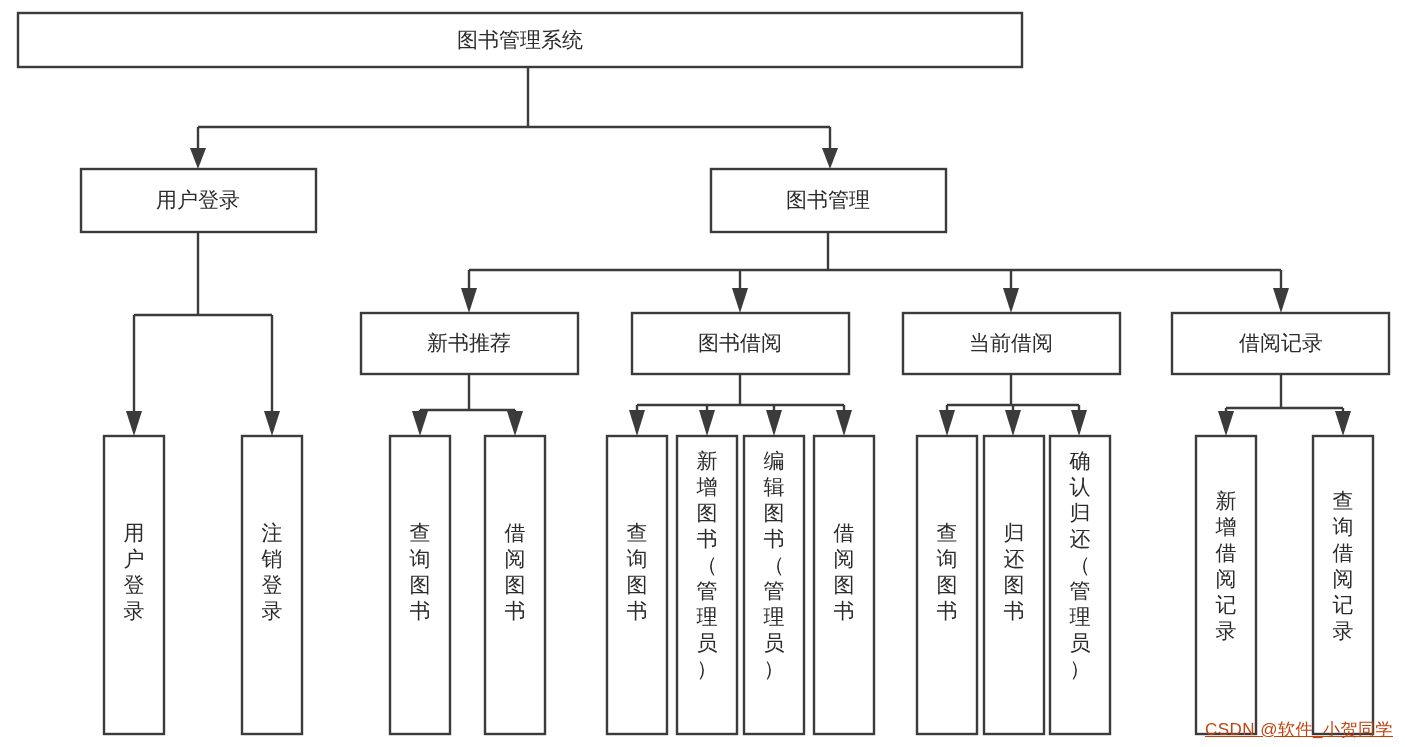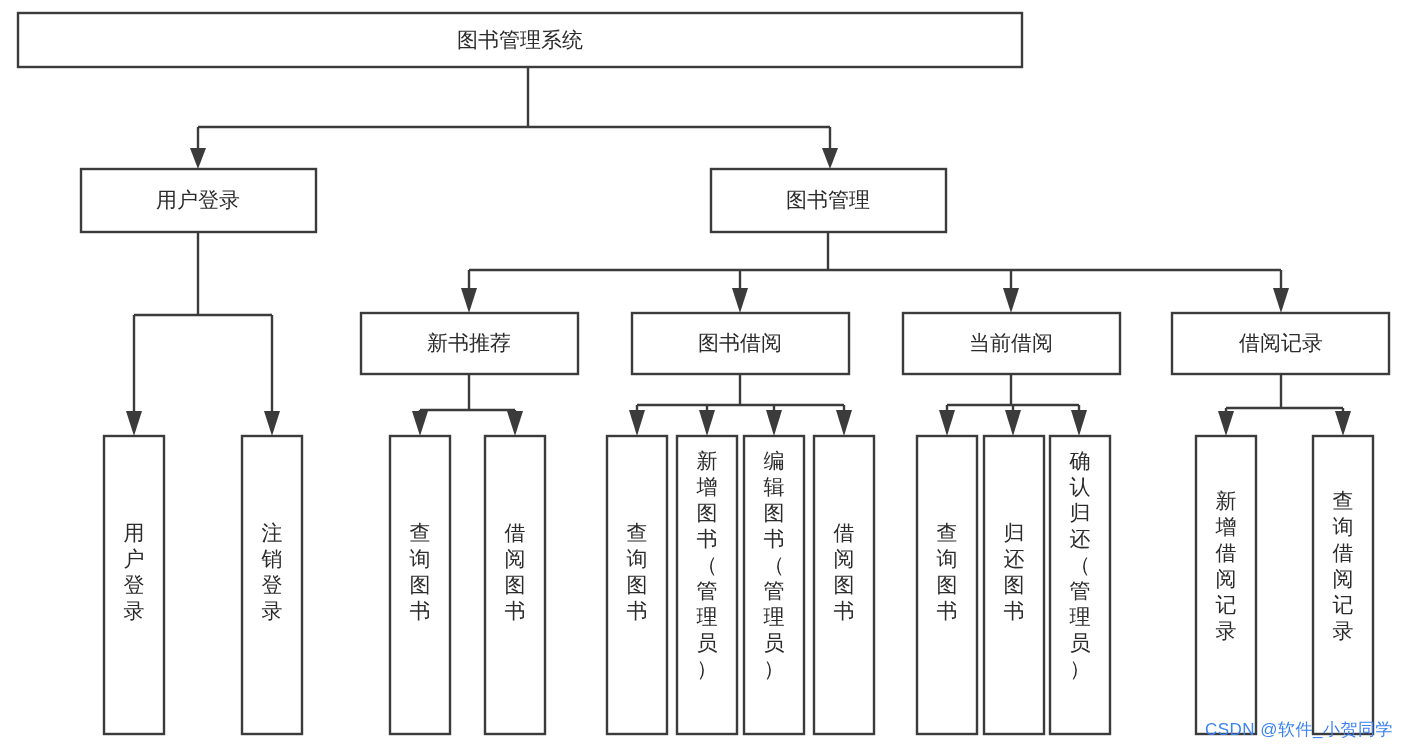--- a/index.html
+++ b/index.html
@@ -52,26 +52,27 @@
     stroke-linecap: butt;
   }
   .arrow-head {
     fill: #3b3b3b;
     stroke: none;
   }
   .watermark {
     position: absolute;
     right: 12px;
     bottom: 6px;
-    color: #3b82f6;
+    color: #c2410c;
     font-size: 17px;
     font-family: "Liberation Sans", "DejaVu Sans", sans-serif;
     letter-spacing: 0.5px;
     white-space: nowrap;
     user-select: none;
+    text-decoration: underline;
   }
 </style>
 </head>
 <body>
 
 <div id="diagram-root">
 
   <svg class="canvas" viewBox="0 0 1405 747">
 
     <g>

